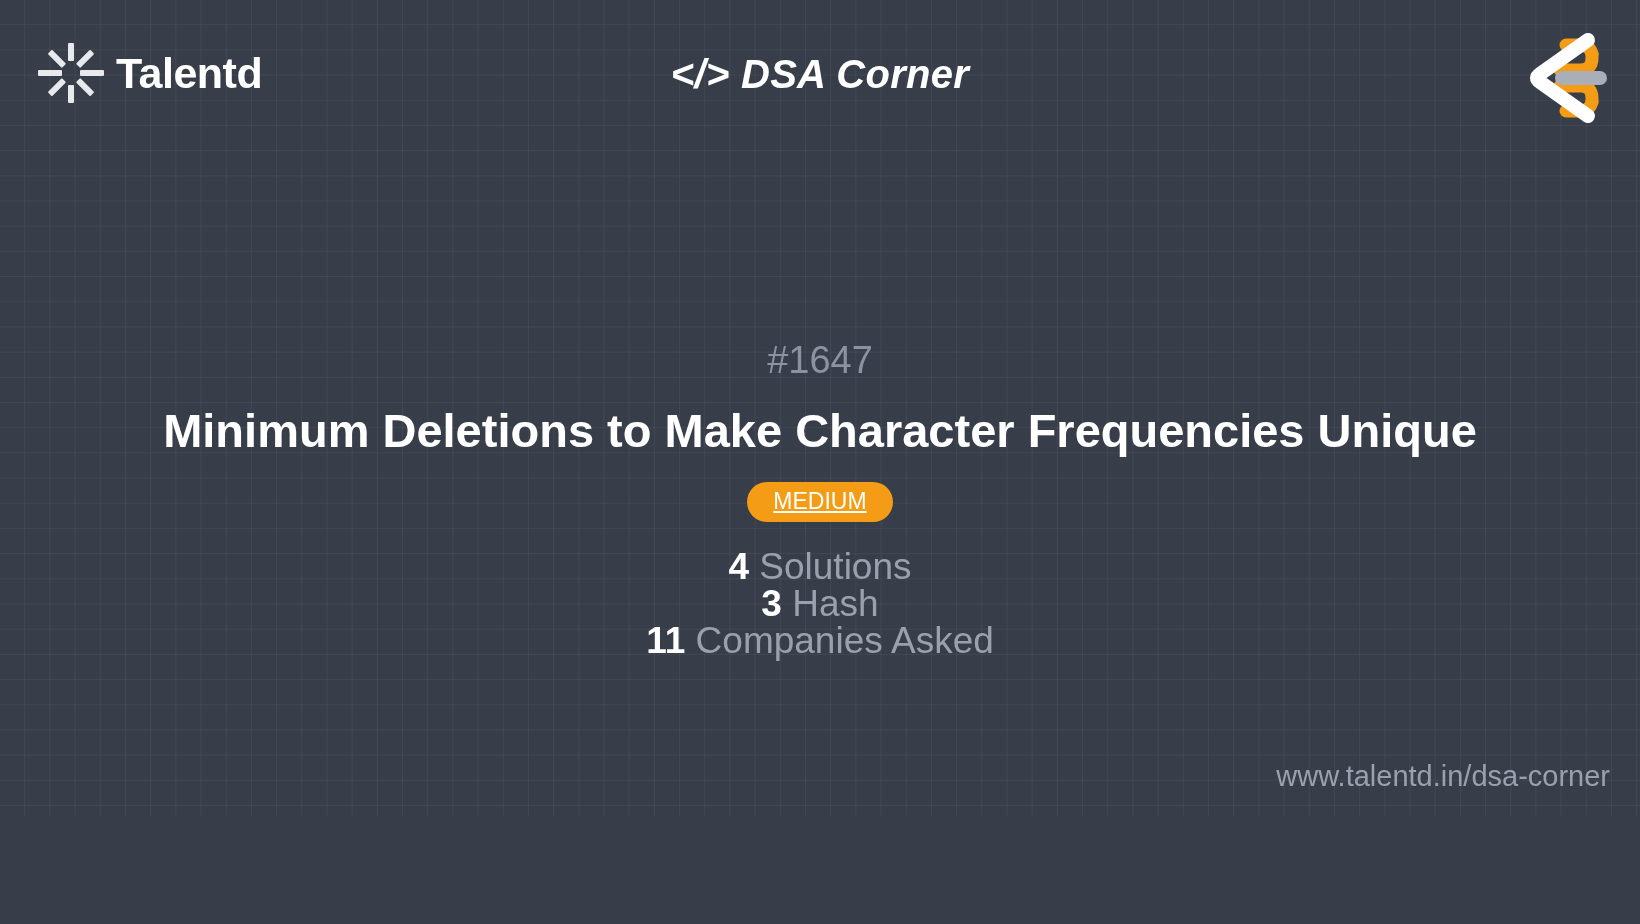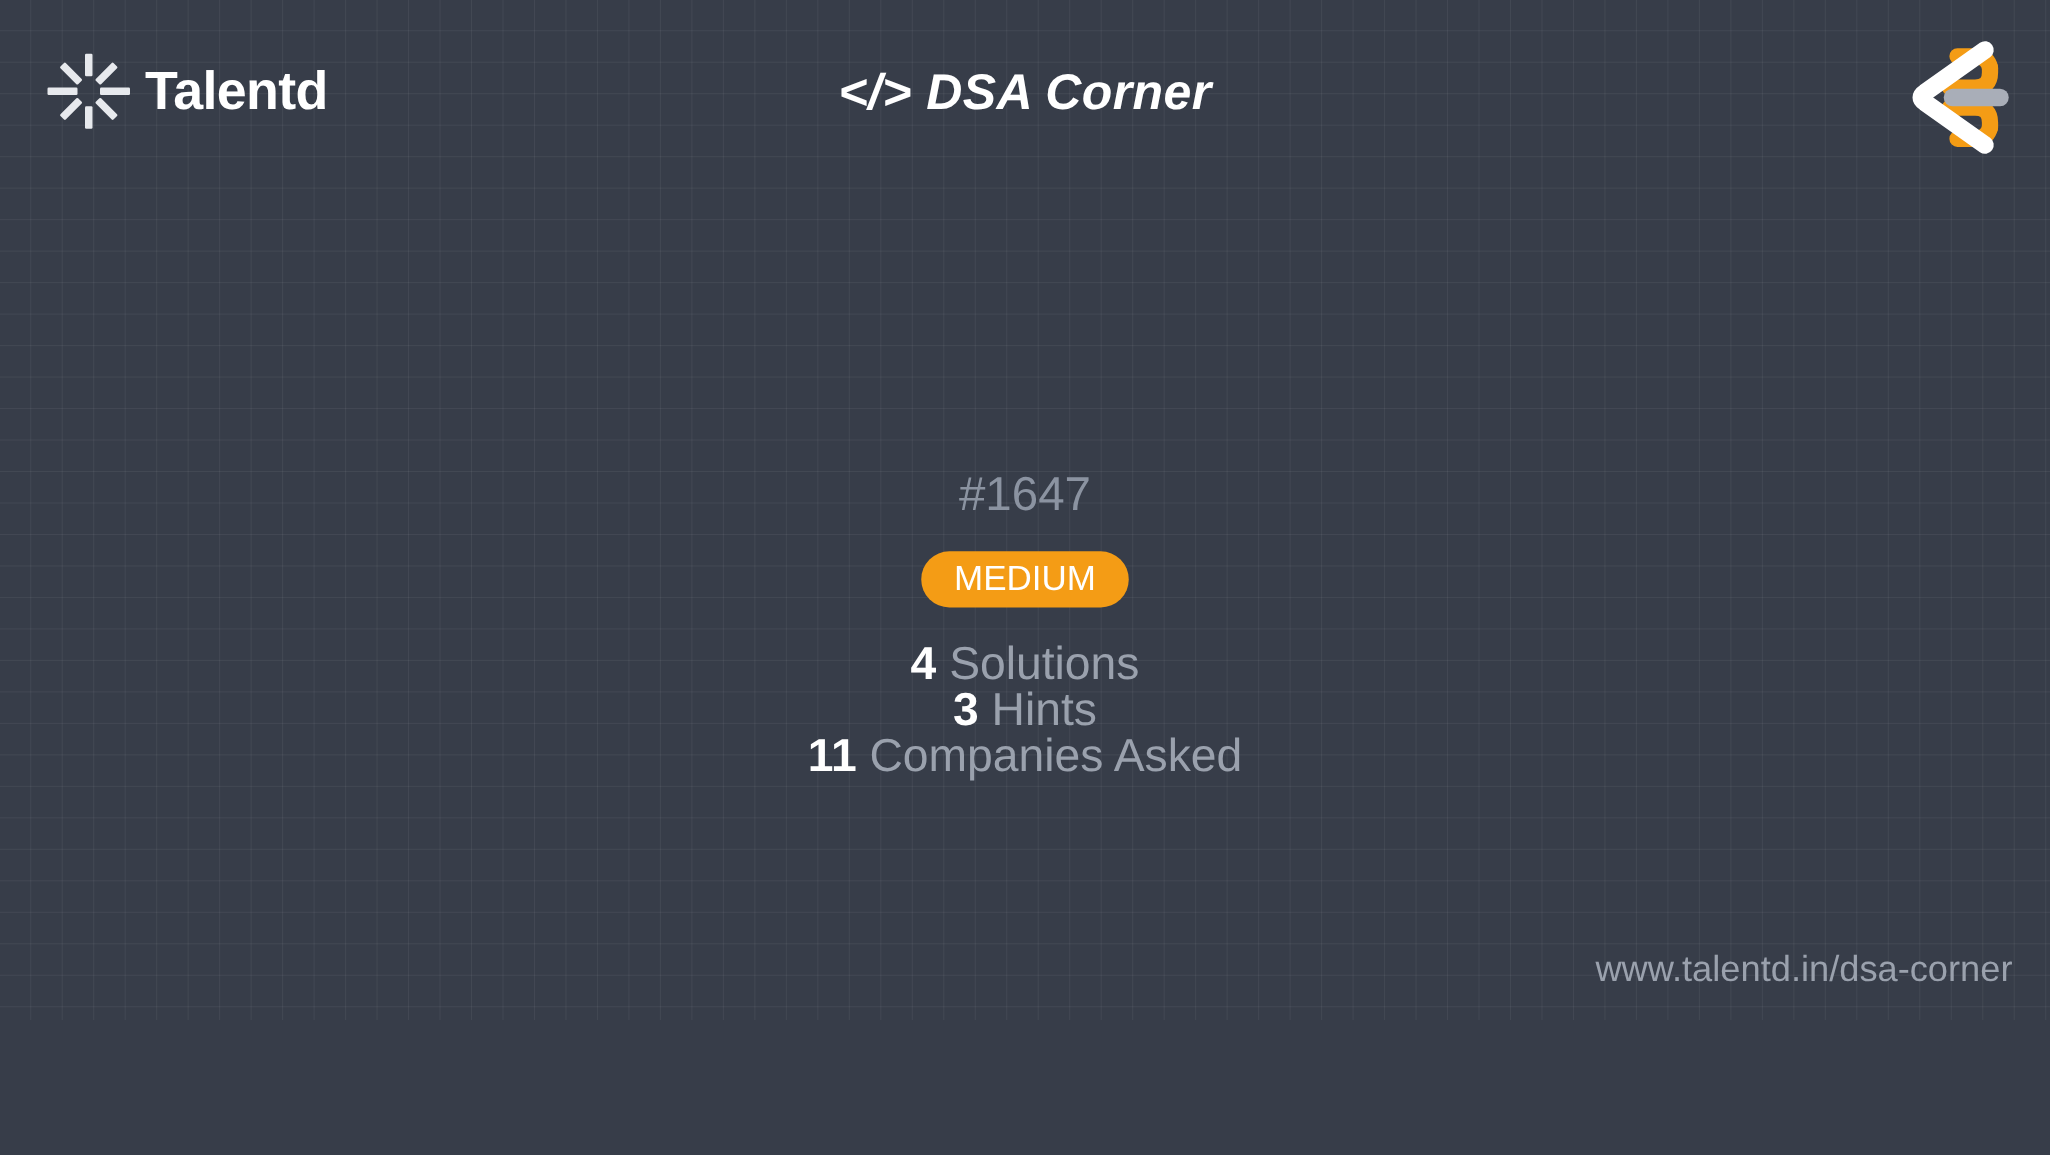--- a/index.html
+++ b/index.html
@@ -127,25 +127,26 @@
     line-height: 1.1;
     text-align: center;
     white-space: nowrap;
     margin-bottom: 26px;
   }
 
   .difficulty {
     display: inline-block;
     background: #f49c15;
     color: #ffffff;
-    font-size: 28px;
+    font-size: 23px;
     padding: 8px 26px 9px;
     border-radius: 40px;
     line-height: 1;
     margin-bottom: 26px;
+    text-decoration: underline;
   }
 
   .tags {
     display: flex;
     align-items: center;
     justify-content: center;
     gap: 18px;
     margin-bottom: 38px;
   }
   .tag {
@@ -220,32 +221,33 @@
 
         <line x1="58" y1="54" x2="96" y2="54" stroke="#a9aeb8" stroke-width="14" stroke-linecap="round"></line>
       </svg>
     </div>
   </div>
 
   <div class="content">
 
     <div class="problem-number">#1647</div>
 
+    <div class="problem-title">Minimum Deletions to Make Character Frequencies Unique</div>
 
     <div class="difficulty">MEDIUM</div>
 
 
     <div class="stats">
       <div class="stat-line">
         <span class="num">4</span>
         <span>Solutions</span>
       </div>
       <div class="stat-line">
         <span class="num">3</span>
-        <span>Hints</span>
+        <span>Hash</span>
       </div>
       <div class="stat-line">
         <span class="num">11</span>
         <span>Companies Asked</span>
       </div>
     </div>
   </div>
 
   <div class="footer-url">www.talentd.in/dsa-corner</div>
 

